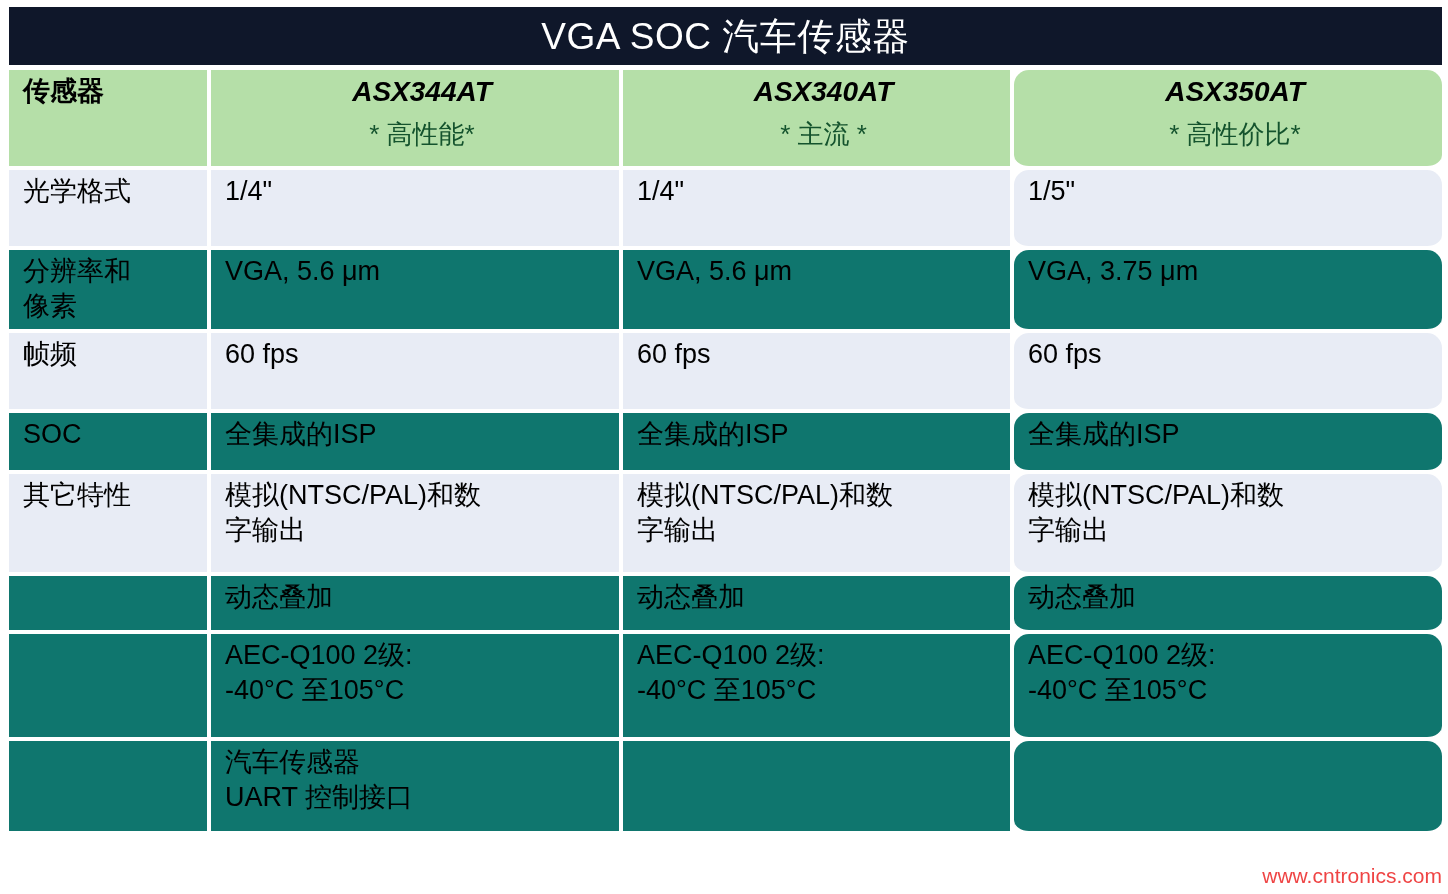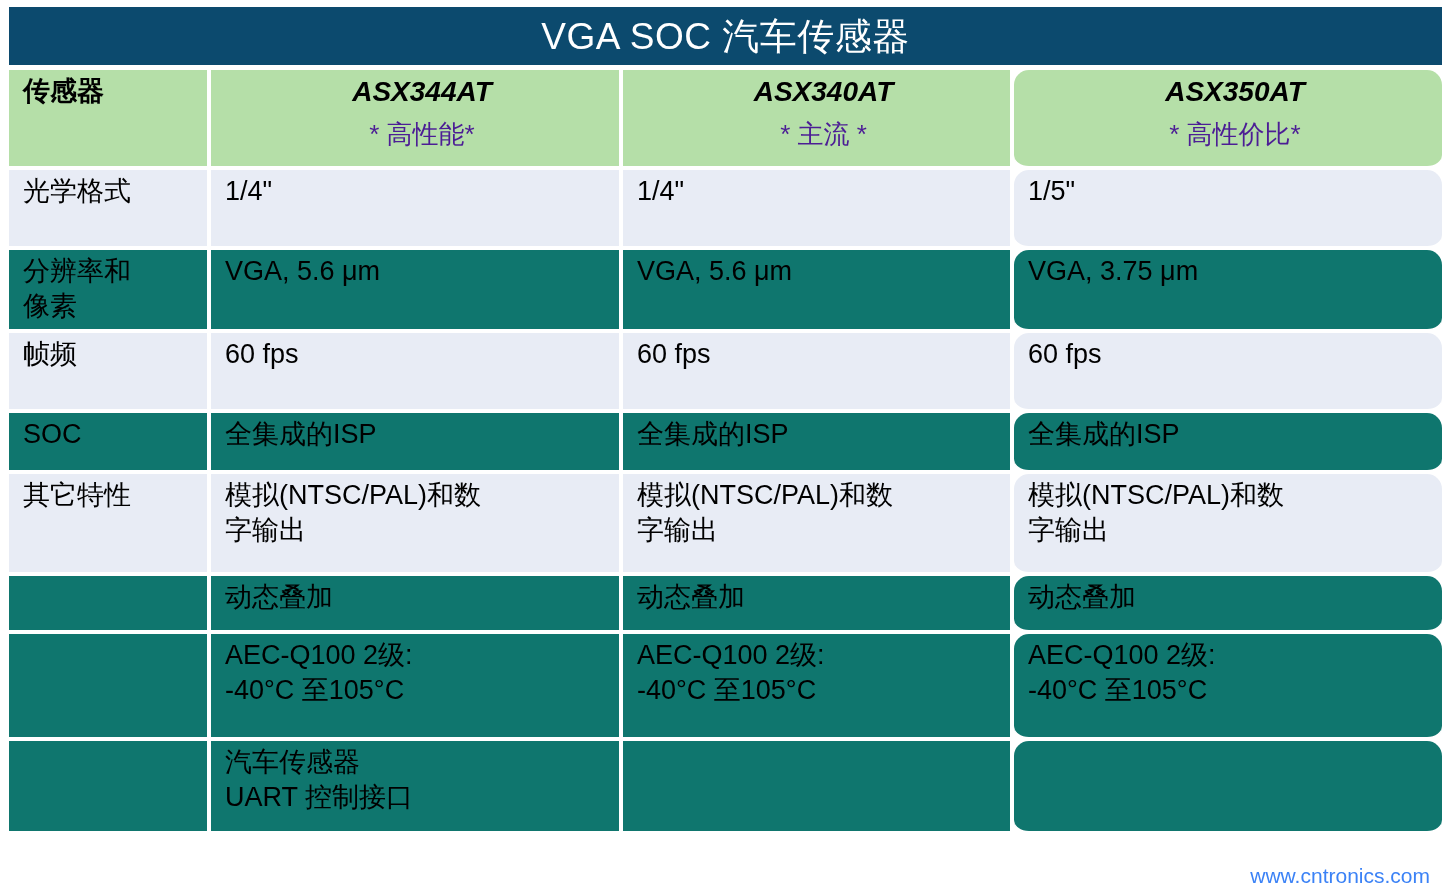--- a/index.html
+++ b/index.html
@@ -23,21 +23,21 @@
     background: #ffffff;
   }
 
   
   #title-banner {
     position: absolute;
     left: 9px;
     top: 7px;
     width: 1433px;
     height: 58px;
-    background: #0c4a6e;
+    background: #0f172a;
     display: flex;
     align-items: center;
     justify-content: center;
   }
   #title-banner .title-text {
     color: #ffffff;
     font-size: 37px;
     line-height: 1;
     letter-spacing: 0.5px;
     white-space: nowrap;
@@ -86,21 +86,21 @@
     padding-right: 0;
   }
   .prod-name {
     font-weight: bold;
     font-size: 28px;
     display: block;
     margin-bottom: 8px;
     font-style: italic;
   }
   .prod-tag {
-    color: #4c1d95;
+    color: #14532d;
     font-size: 26px;
     display: block;
   }
 
   
   tr.band-a td { background: #e8ecf5; }
   tr.band-b td { background: #0f766e; }
 
   .rowlabel { white-space: normal; }
 
@@ -111,24 +111,24 @@
   tr.r-other td      { height: 94px; }
   tr.r-overlay td    { height: 50px; }
   tr.r-aec td        { height: 99px; }
   tr.r-lens td       { height: 86px; border-bottom: none; }
 
   .cellline { display: block; }
 
   
   #watermark {
     position: absolute;
-    right: 18px;
+    right: 6px;
     bottom: 6px;
     font-size: 21px;
-    color: #3b82f6;
+    color: #ef4444;
     letter-spacing: 0px;
     white-space: nowrap;
   }
 </style>
 </head>
 <body>
 
 <div id="slide">
 
   <div id="title-banner">

